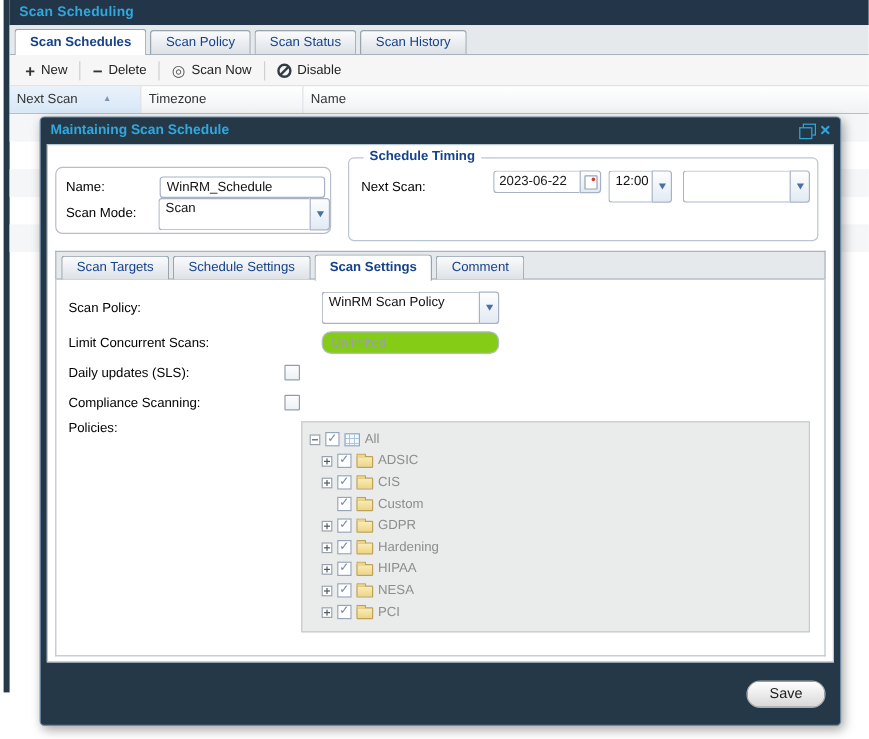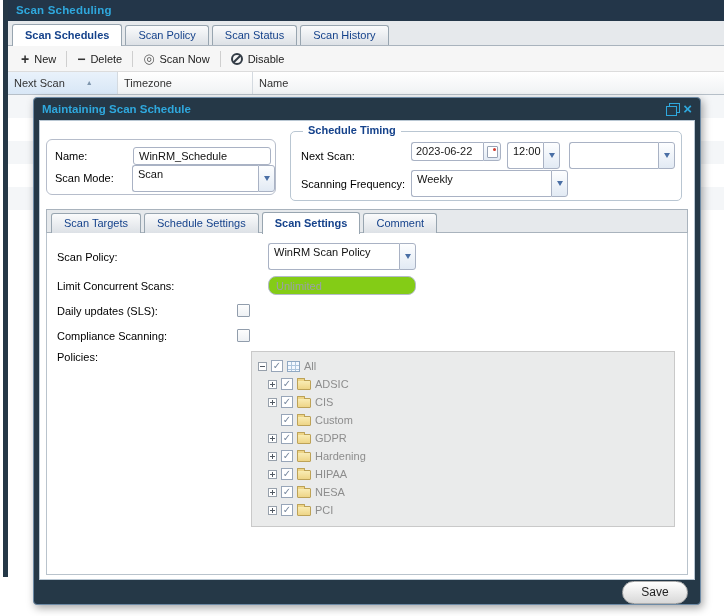--- a/index.html
+++ b/index.html
@@ -43,21 +43,21 @@
     font-weight:bold; font-size:11.5px; padding:0 8px; gap:8px; }
   .modal-title { flex:1; }
   .ic-restore { width:9px; height:8px; border:1px solid #2fa8dd; position:relative; background:#253847; margin-top:2px; }
   .ic-restore::before { content:""; position:absolute; left:2px; top:-4px; width:9px; height:8px;
     border:1px solid #2fa8dd; }
   .ic-restore::after { content:""; position:absolute; left:-1px; top:-1px; width:9px; height:8px;
     background:#253847; border:1px solid #2fa8dd; }
   .ic-close { color:#2fa8dd; font-size:15px; font-weight:bold; line-height:14px; }
   .modal-body { margin:0 5px; background:#fff; flex:1; border:1px solid #b9c7d3;
     padding:8px 6px 4px 6px; display:flex; flex-direction:column; }
-  .modal-footer { height:24px; display:flex; align-items:center; justify-content:flex-end; padding-right:12px; }
+  .modal-footer { height:52px; display:flex; align-items:center; justify-content:flex-end; padding-right:12px; }
   .save-btn { min-width:66px; height:23px; border-radius:12px;
     background:linear-gradient(#ffffff,#d8d8d8); border:1px solid #aeaeae;
     font-size:12px; color:#222; font-family:inherit; }
 
   
   .top-section { display:flex; height:72px; }
   .left-panel { width:230px; height:56px; margin-top:10px; border:1px solid #b6bdcb;
     border-radius:6px; padding:5px 0 0 8px; }
   .lp-row { display:flex; align-items:center; height:22px; }
   .lp-label { width:78px; color:#000; }
@@ -218,29 +218,20 @@
               </span>
           </div>
           <span class="gap9"></span>
           <div class="combo">
             <span class="combo-value" style="width:89px;"></span>
             <span class="combo-trigger">
                 <span class="tri-down"></span>
               </span>
           </div>
         </div>
-        <div class="fs-row">
-          <span class="fs-label">Scanning Frequency:</span>
-          <div class="combo">
-            <span class="combo-value" style="width:140px;">Weekly</span>
-            <span class="combo-trigger">
-                <span class="tri-down"></span>
-              </span>
-          </div>
-        </div>
       </div>
     </div>
 
     <div class="dlg-tabstrip">
       <div class="tab">Scan Targets</div>
       <div class="tab">Schedule Settings</div>
       <div class="tab active">Scan Settings</div>
       <div class="tab">Comment</div>
     </div>
 

